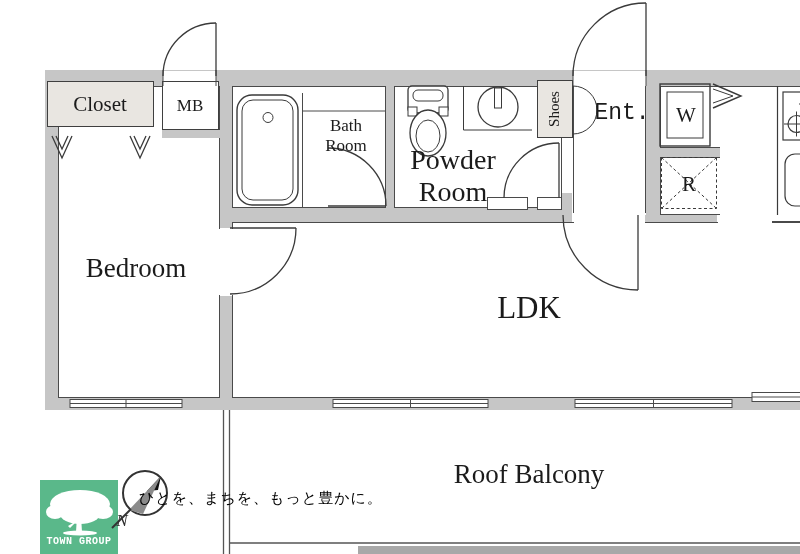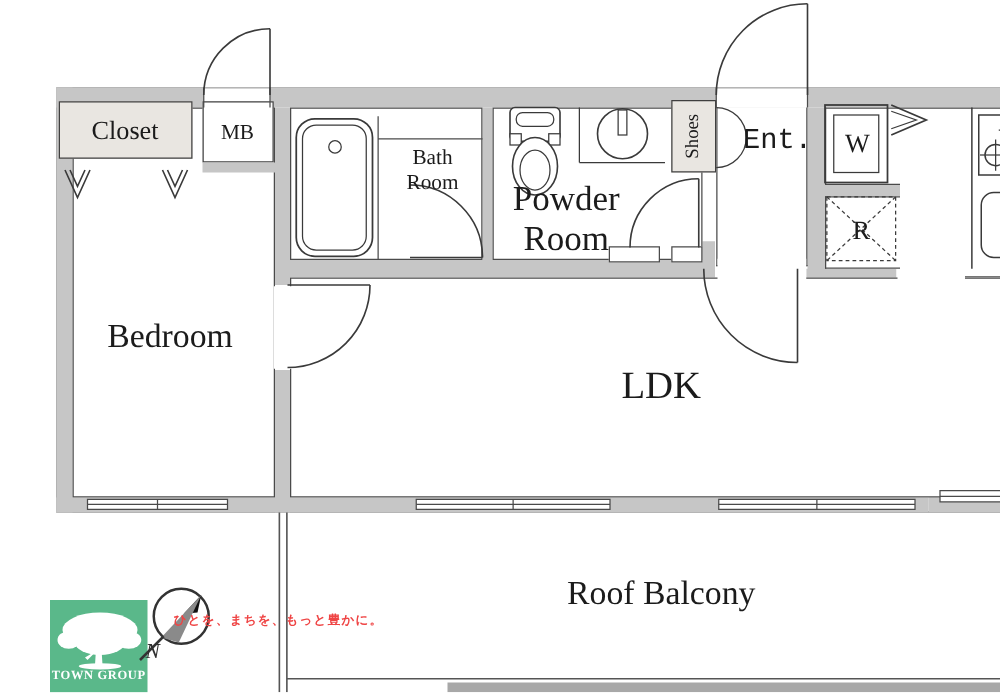--- a/index.html
+++ b/index.html
@@ -11,24 +11,24 @@
   .patch{position:absolute;background:#fff;}
   .shadedbox{position:absolute;background:#e9e6e1;border:1.5px solid #3f3f3f;box-sizing:border-box;}
   .whitebox{position:absolute;background:#fff;border:1.5px solid #3f3f3f;box-sizing:border-box;}
   .stepbox{position:absolute;background:#fff;border:1px solid #4a4a4a;box-sizing:border-box;}
   .lbl{position:absolute;color:#1b1b1b;white-space:pre-line;text-align:center;
        transform:translate(-50%,-50%);line-height:1.15;}
   .lbl.rot{transform:translate(-50%,-50%) rotate(-90deg);}
   svg.overlay{position:absolute;left:0;top:0;pointer-events:none;}
   #logo-square{position:absolute;left:0;top:480px;width:78px;height:74px;background:#5ab88a;}
   #company{position:absolute;left:39px;top:541px;transform:translate(-50%,-50%);
-           font-family:Liberation Serif, serif;font-weight:bold;
+           font-family:Liberation Mono, monospace;font-weight:bold;
            font-size:10px;color:#fff;letter-spacing:.5px;white-space:nowrap;text-align:center;}
   #tagline{position:absolute;left:99px;top:489px;font-family:"DejaVu Sans","Liberation Sans",sans-serif;
-           font-weight:bold;font-size:10px;color:#ef4444;letter-spacing:1px;white-space:nowrap;}
+           font-weight:normal;font-size:15px;color:#000000;letter-spacing:1px;white-space:nowrap;}
   #brandname{position:absolute;left:92px;top:506px;font-family:"DejaVu Sans","Liberation Sans",sans-serif;
            font-weight:bold;font-size:31px;color:#6fc79d;letter-spacing:2px;white-space:nowrap;}
   #north-label{position:absolute;left:82px;top:521px;transform:translate(-50%,-50%);
            font-size:17px;color:#2f2f2f;font-style:italic;}
 </style>
 </head>
 <body>
 
 <div id="plan">
 

